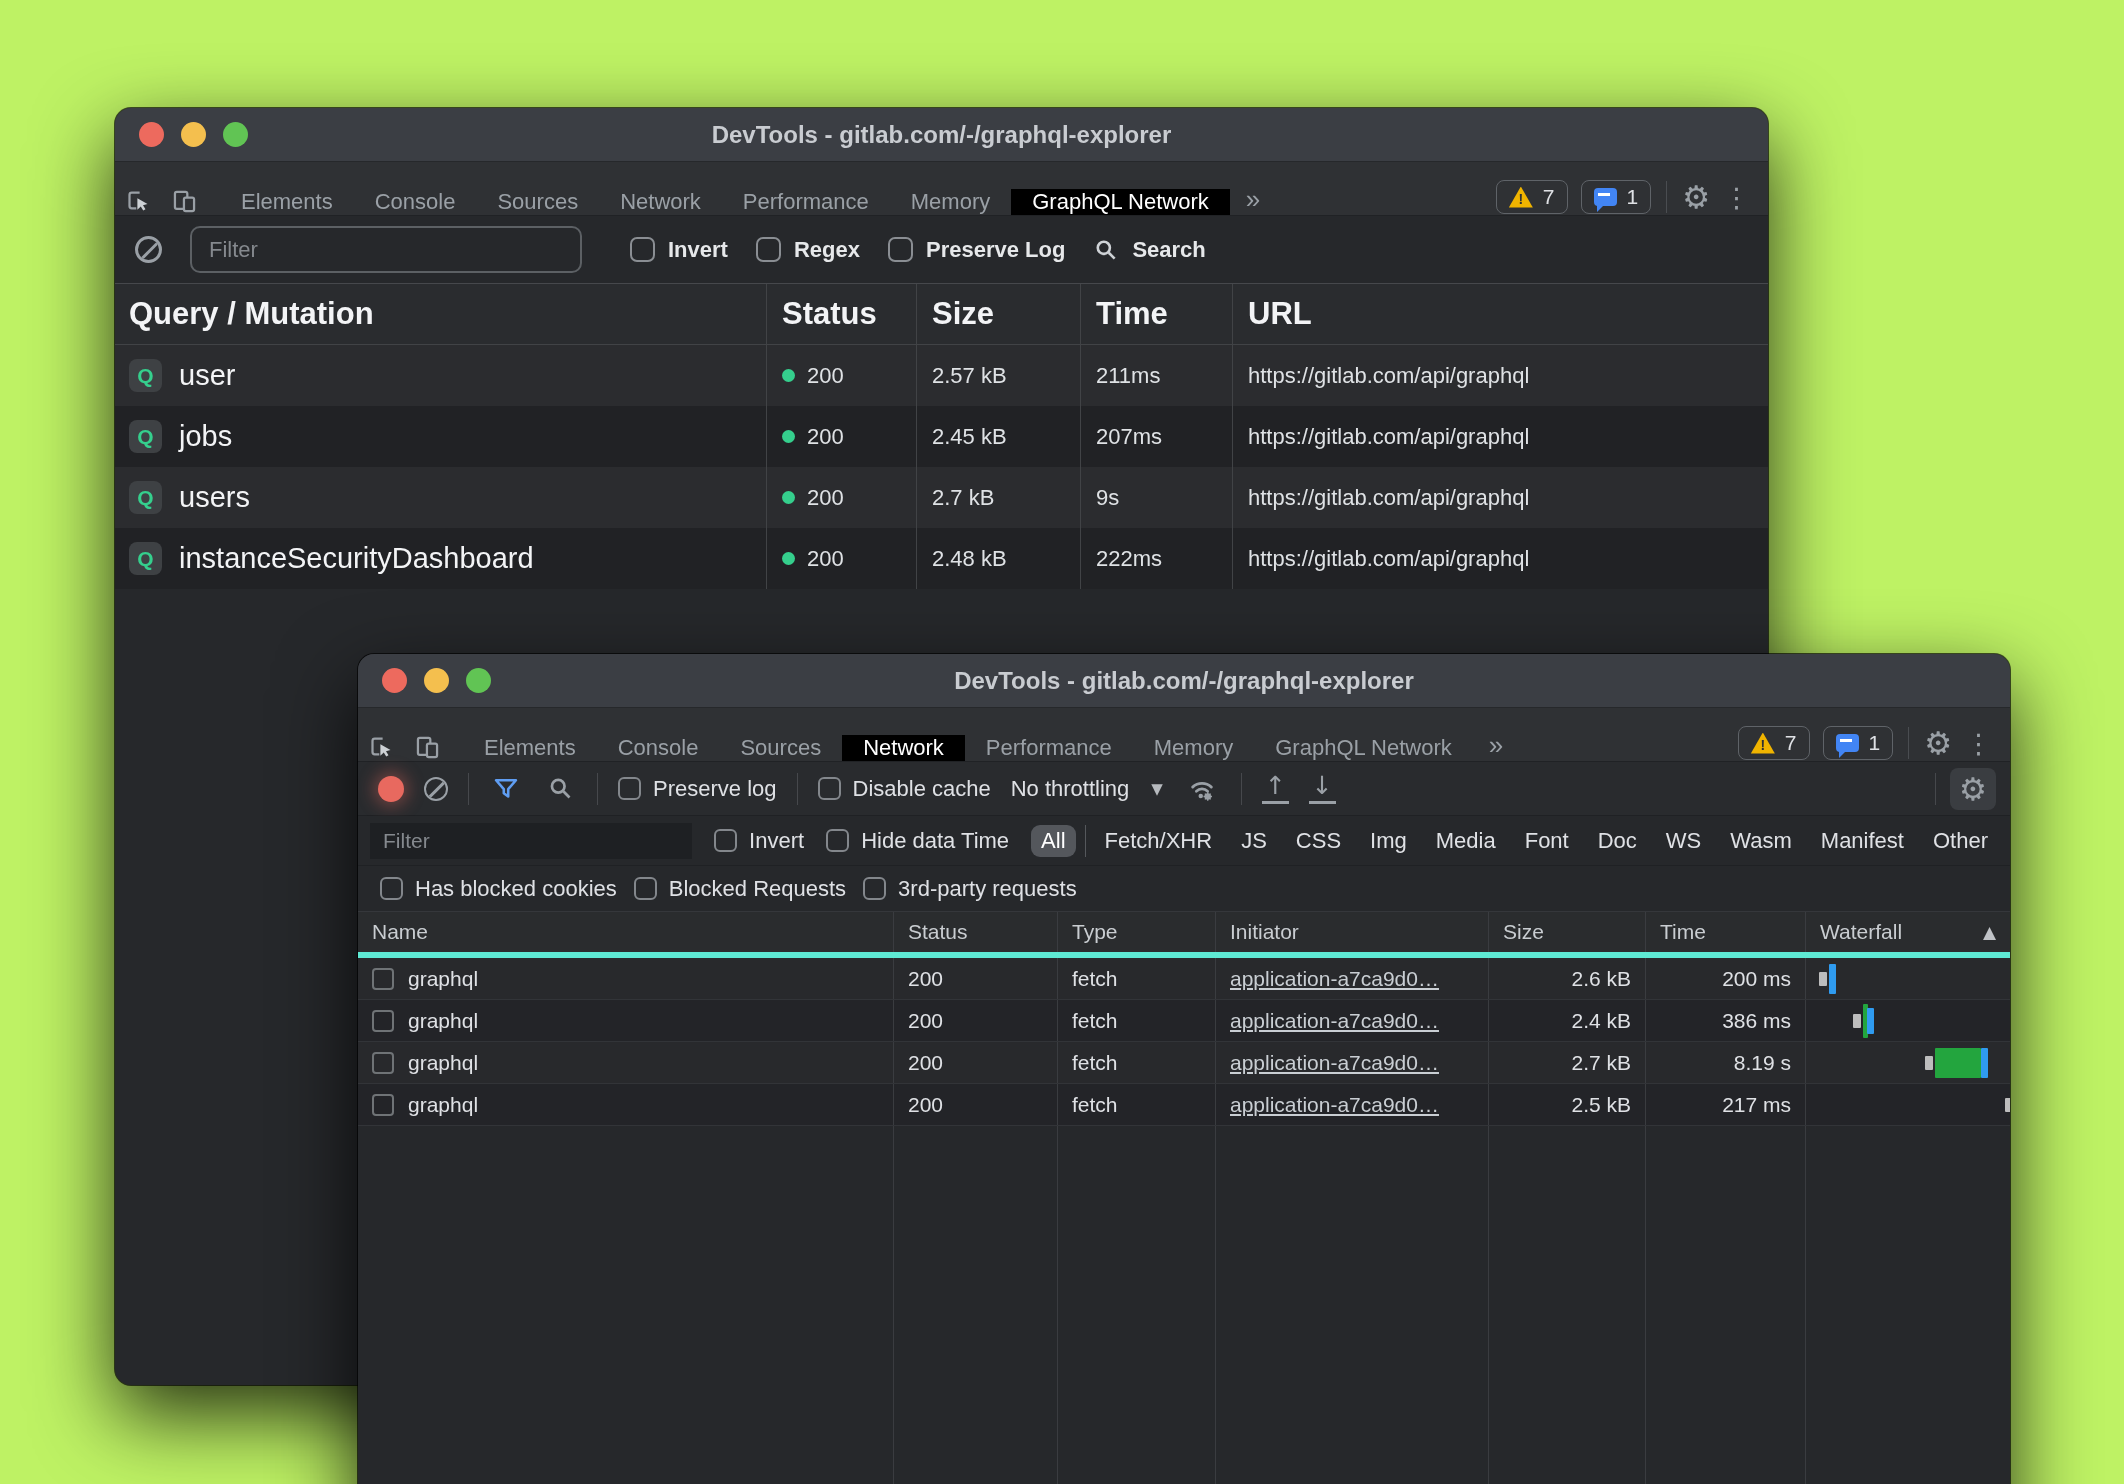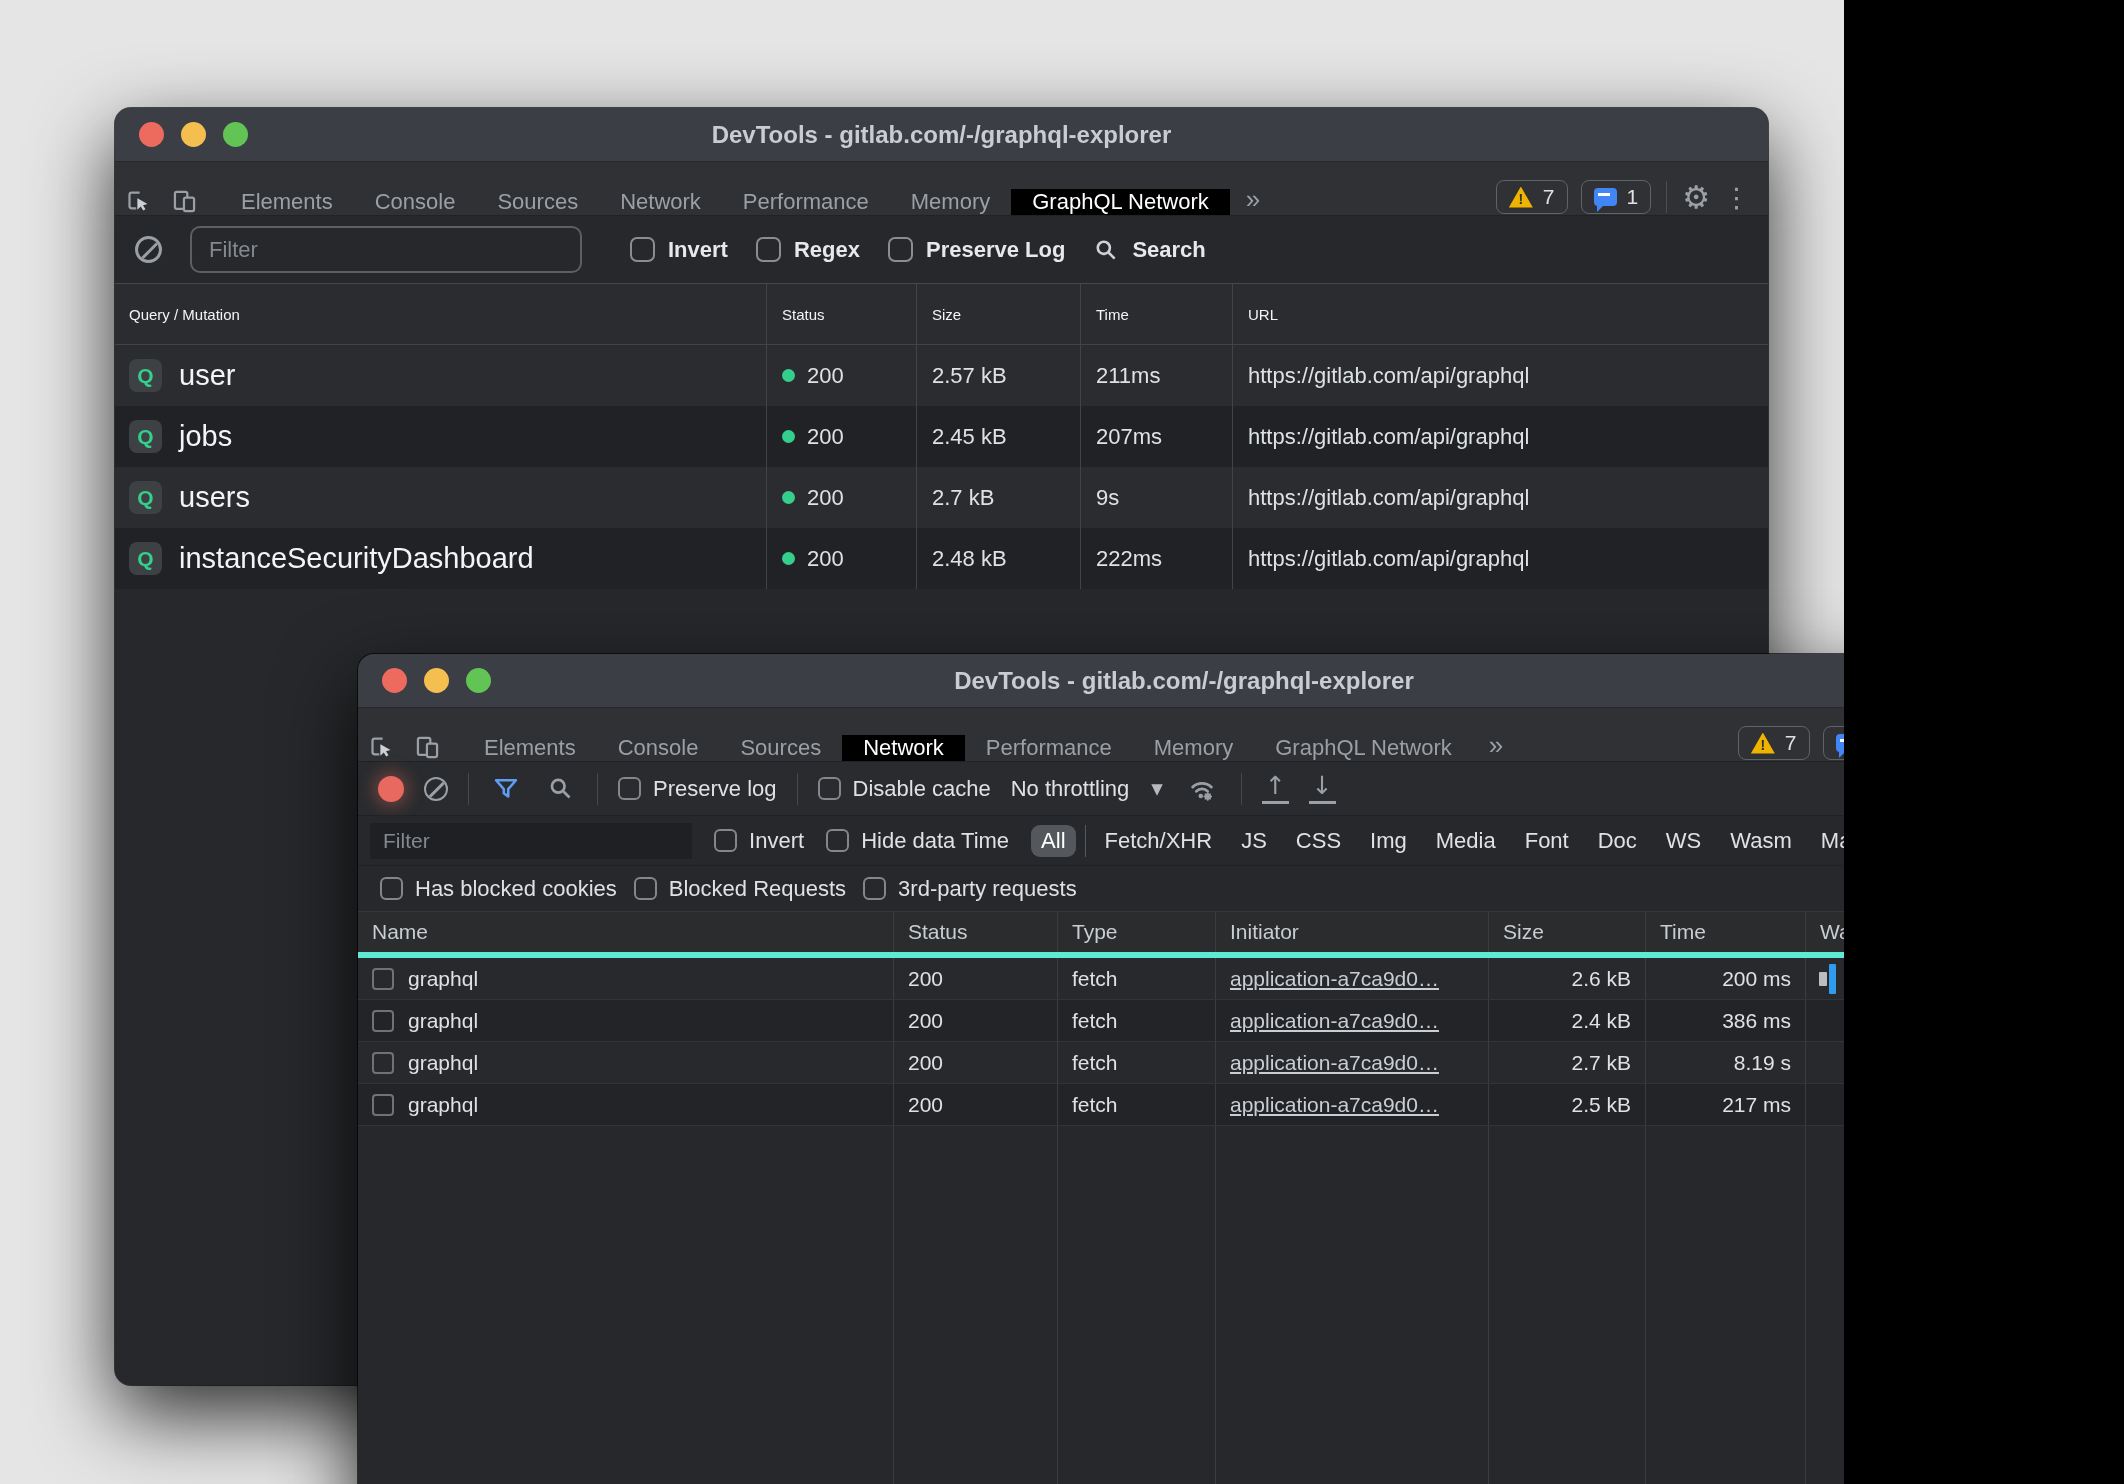--- a/index.html
+++ b/index.html
@@ -1,17 +1,17 @@
 <!DOCTYPE html>
 <html><head>
 <meta charset="utf-8">
 <style>
   *{box-sizing:border-box;margin:0;padding:0}
   html,body{width:2124px;height:1484px;background:#000;font-family:"Liberation Sans","DejaVu Sans",sans-serif}
-  .stage{position:relative;width:1844px;height:1484px;background:#e5e5e5;overflow:hidden}
+  .stage{position:relative;width:2124px;height:1484px;background:#bef264;overflow:hidden}
 
   .win{position:absolute;display:flex;flex-direction:column;border-radius:16px;background:#26282b;
        box-shadow:0 30px 80px rgba(0,0,0,.8),0 0 0 1px rgba(0,0,0,.65)}
   .w1{left:115px;top:108px;width:1653px;height:1277px;z-index:1}
   .w2{left:358px;top:654px;width:1652px;height:900px;z-index:2}
 
   
   .titlebar{height:54px;min-height:54px;background:#3b3e44;border-radius:16px 16px 0 0;display:flex;
             align-items:center;justify-content:center;position:relative;border-bottom:1px solid #26282b}
   .lights{position:absolute;left:24px;display:flex;gap:17px}
@@ -49,21 +49,21 @@
            color:#e8eaed;font-size:22px;padding:0 17px;outline:none;font-family:inherit}
   input::placeholder{color:#85898e}
   .cbg{display:flex;align-items:center;gap:13px;font-size:22px;font-weight:600;color:#e6e8ea;white-space:nowrap}
   .cb{width:25px;height:25px;min-width:25px;border:2.5px solid #8a8e93;border-radius:7px;background:transparent}
 
   
   .g1{display:grid;grid-template-columns:651px 150px 164px 152px 1fr}
   .g1 .c{display:flex;align-items:center;padding:0 15px;font-size:22px;color:#dfe2e5;border-left:1px solid #414346;overflow:hidden;white-space:nowrap}
   .g1 .c:first-child{border-left:none;padding-left:14px}
   .g1h{height:61px;min-height:61px;background:#2a2c2f;border-bottom:1px solid #414346}
-  .g1h .c{font-weight:400;font-size:15px;color:#f3f4f6}
+  .g1h .c{font-weight:700;font-size:31px;color:#f3f4f6}
   .r1{height:61px;min-height:61px}
   .r1.a{background:#2b2c2f}.r1.b{background:#212225}
   .qbadge{width:33px;height:33px;min-width:33px;border-radius:8px;background:#3e4144;color:#35cf8d;
           font-weight:700;font-size:21px;display:flex;align-items:center;justify-content:center;margin-right:17px}
   .qname{font-weight:400;font-size:29px;color:#f3f4f6}
   .dot{width:13px;height:13px;min-width:13px;border-radius:50%;background:#35cf8d;margin-right:12px}
   .fill1{flex:1}
 
   
   .t2{height:54px;min-height:54px;background:#292b2e;display:flex;align-items:center;gap:20px;

